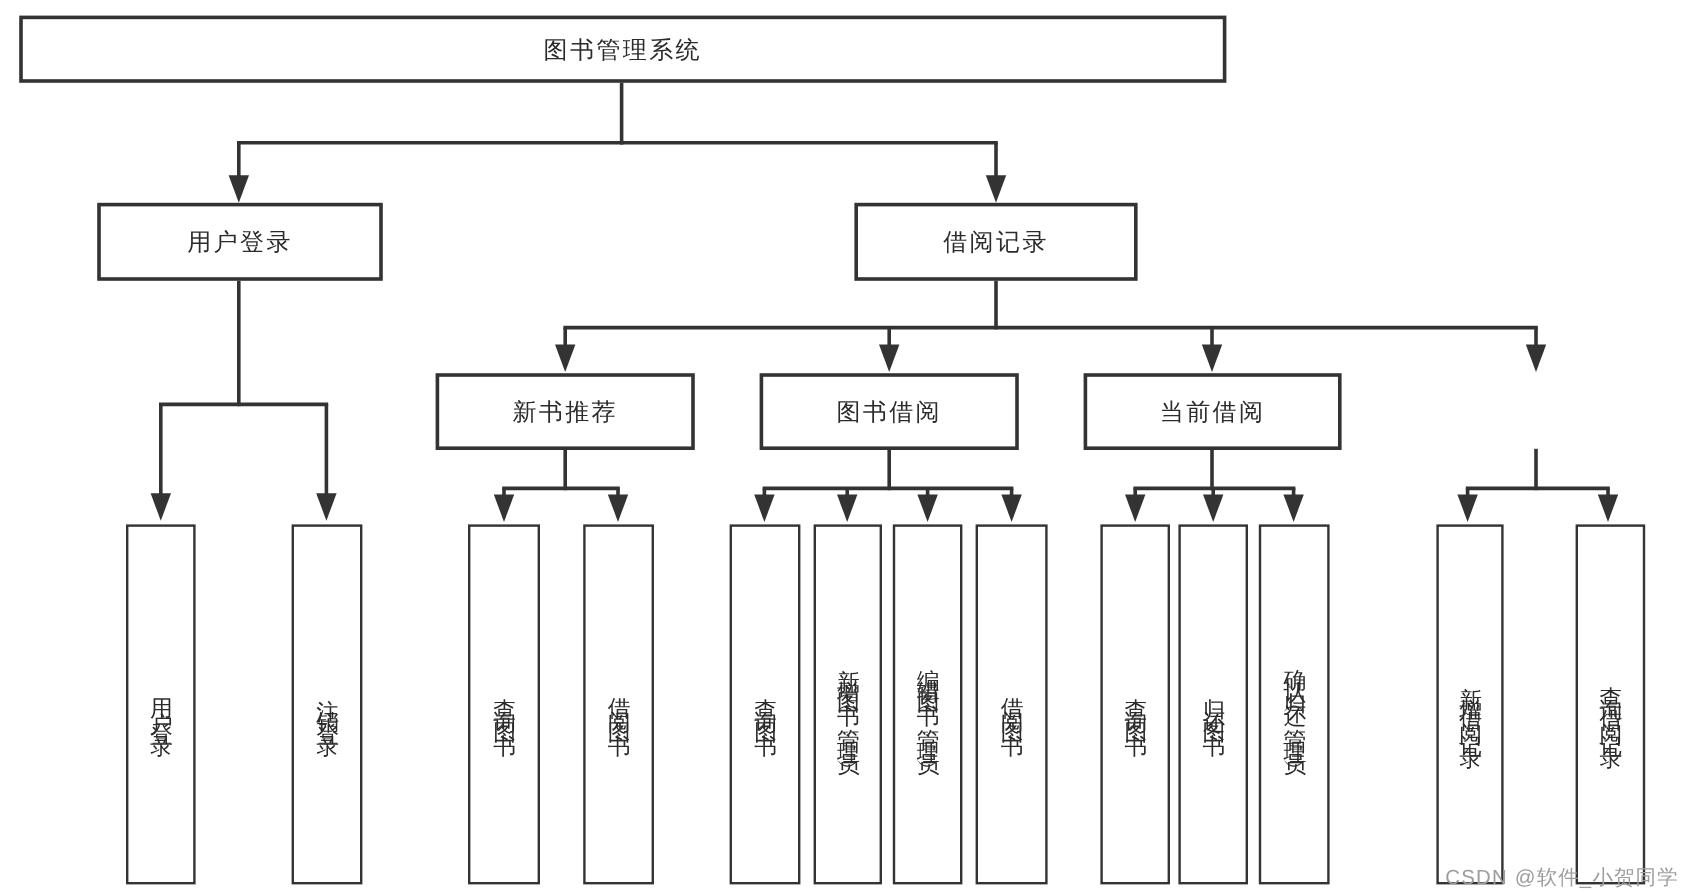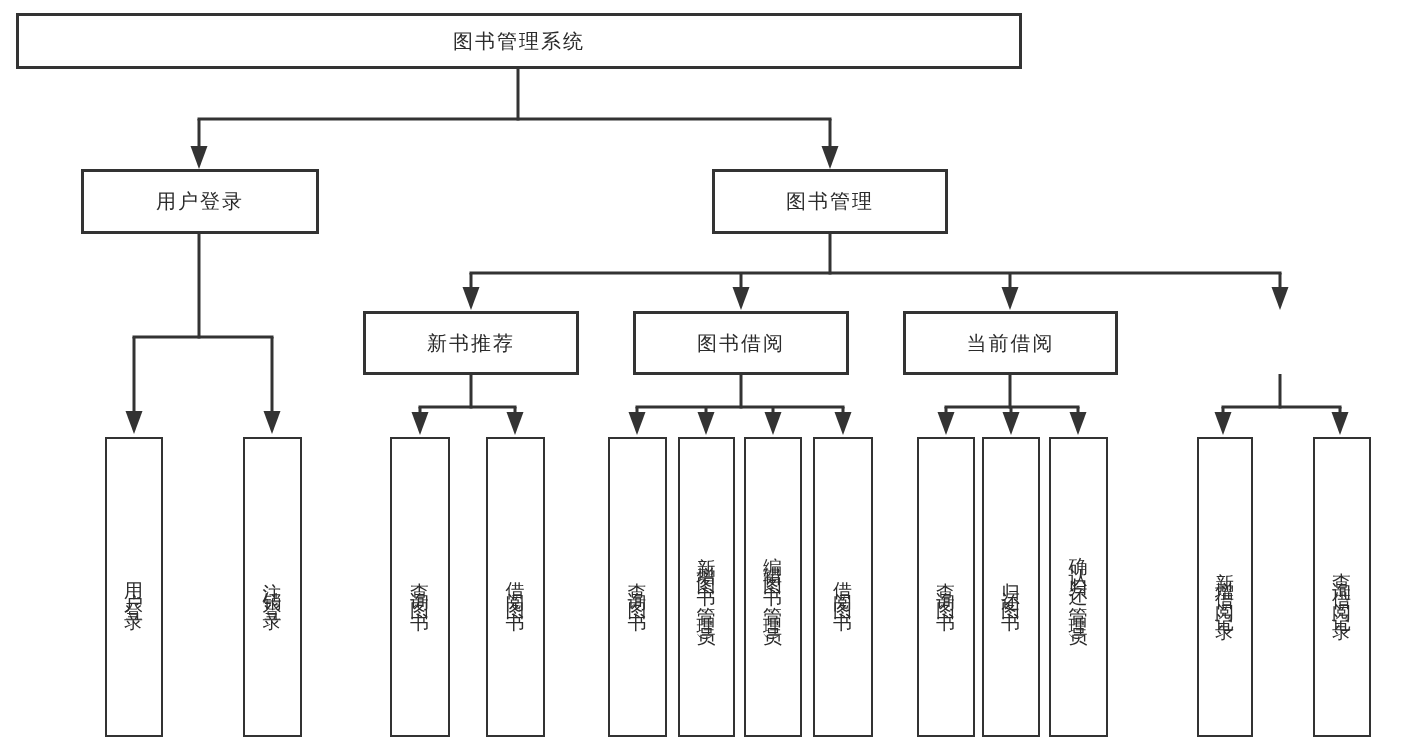--- a/index.html
+++ b/index.html
@@ -135,21 +135,21 @@
   </svg>
 
   <div class="node hlabel" style="left:16px; top:13px; width:1006px; height:56px;">
     <span>图书管理系统</span>
   </div>
 
   <div class="node hlabel" style="left:81px; top:169px; width:238px; height:65px;">
     <span>用户登录</span>
   </div>
   <div class="node hlabel" style="left:712px; top:169px; width:236px; height:65px;">
-    <span>图书管理</span>
+    <span>借阅记录</span>
   </div>
 
   <div class="node hlabel" style="left:633px; top:311px; width:216px; height:64px;">
     <span>图书借阅</span>
   </div>
   <div class="node hlabel" style="left:363px; top:311px; width:216px; height:64px;">
     <span>新书推荐</span>
   </div>
   <div class="node hlabel" style="left:903px; top:311px; width:215px; height:64px;">
     <span>当前借阅</span>
@@ -192,14 +192,15 @@
     <span class="vtext">确认归还（管理员）</span>
   </div>
 
   <div class="node leaf" style="left:1197px; top:437px; width:56px; height:300px;">
     <span class="vtext">新增借阅记录</span>
   </div>
   <div class="node leaf" style="left:1313px; top:437px; width:58px; height:300px;">
     <span class="vtext">查询借阅记录</span>
   </div>
 
+  <div id="watermark">CSDN @软件_小贺同学</div>
 
 </div>
 
 </body></html>

